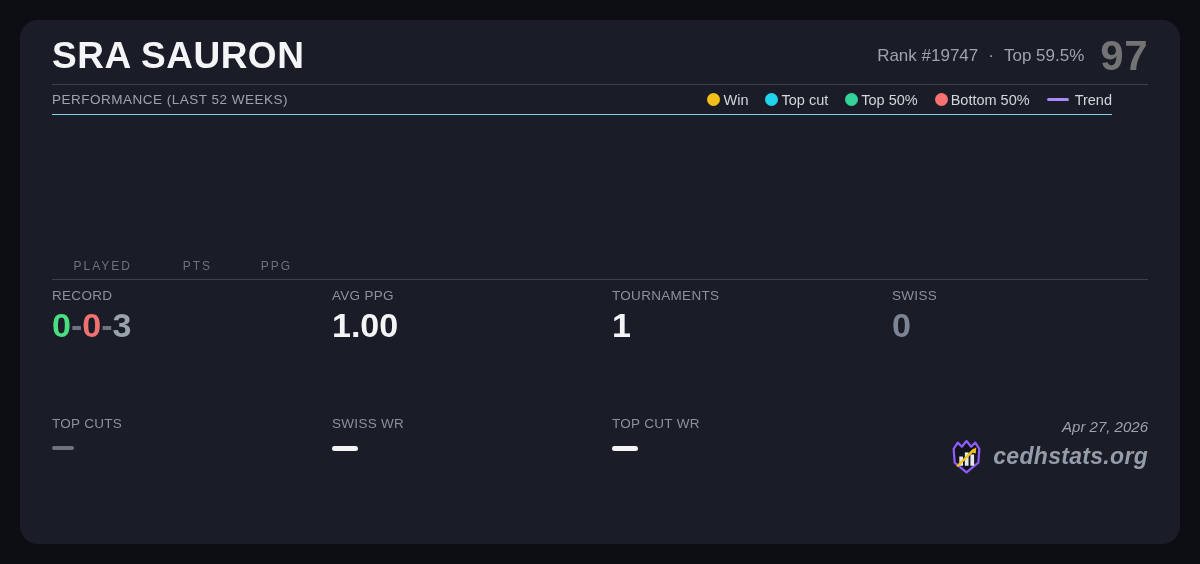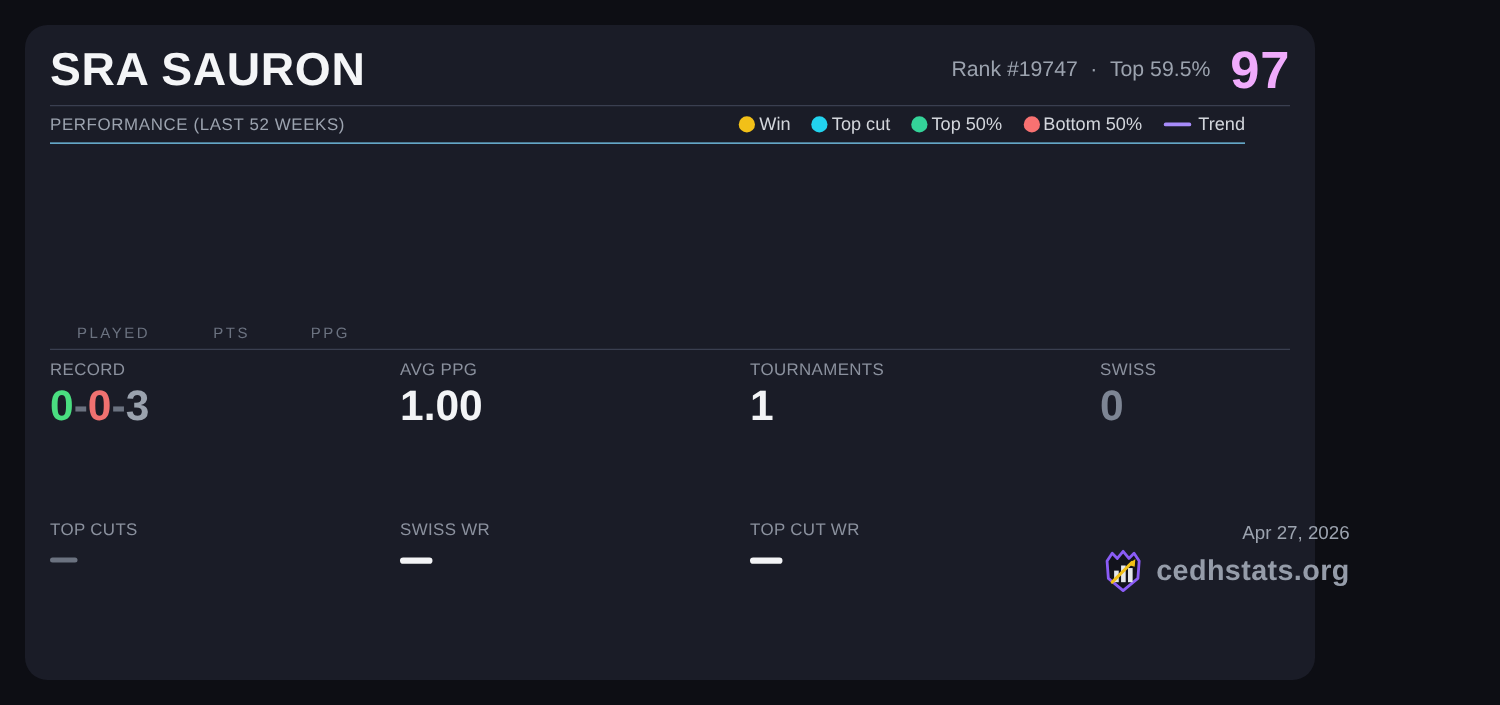--- a/index.html
+++ b/index.html
@@ -5,24 +5,24 @@
   * { margin:0; padding:0; box-sizing:border-box; }
   html,body { width:1200px; height:564px; }
   body {
     background:#0d0e14;
     font-family:"Liberation Sans", sans-serif;
     position:relative;
     overflow:hidden;
   }
   .card {
     position:absolute; left:20px; top:20px;
-    width:1032px; height:524px;
+    width:1160px; height:524px;
     background:#1a1c27;
     border-radius:18px;
-    padding:0 20px;
+    padding:0 32px;
     display:flex; flex-direction:column;
   }
   
   .hdr {
     height:65px; flex:0 0 65px;
     display:flex; align-items:center; justify-content:space-between;
     border-bottom:1px solid #3a3f50;
     padding-top:8px;
   }
   .title {
@@ -72,40 +72,40 @@
   .val-muted { color:#7d8594; }
   .rec-sep { color:#6b7280; }
   .rec-draws { color:#9aa2ae; }
   .bar {
     display:block; height:5px; border-radius:2.5px; margin-top:15px;
     background:#f3f4f6; width:26px;
   }
   .bar-muted { background:#6b7280; width:22px; height:4px; }
   
   .footer-cell {
-    display:flex; flex-direction:column; align-items:flex-end; justify-content:flex-start;
+    display:flex; flex-direction:column; align-items:flex-end; justify-content:flex-start;font-style:italic;
   }
   .date { font-size:15px; color:#9ca3af; margin-top:2px; }
   .brand-row { display:flex; align-items:center; gap:8px; margin-top:3px; cursor:pointer; }
   .brand { font-size:23px; font-weight:700; color:#959ca9; letter-spacing:0.3px; }
 </style>
 </head>
 <body>
 
 <div class="card">
 
   <div class="hdr">
     <div class="title">SRA SAURON</div>
     <div class="hdr-right">
       <div class="rank-line">
         <span>Rank #19747</span>
         <span>·</span>
         <span>Top 59.5%</span>
       </div>
-      <div class="score" style="color: #f0abfc; text-align: center;">97</div>
+      <div class="score" style="color: #737373; text-align: center;">97</div>
     </div>
   </div>
 
   <div class="perf-row">
     <div class="section-label">PERFORMANCE (LAST 52 WEEKS)</div>
     <div class="legend">
       <span class="leg-item">
         <span class="dot" style="background-color: rgb(242, 192, 24);"></span>
         <span class="leg-label">Win</span>
       </span>

